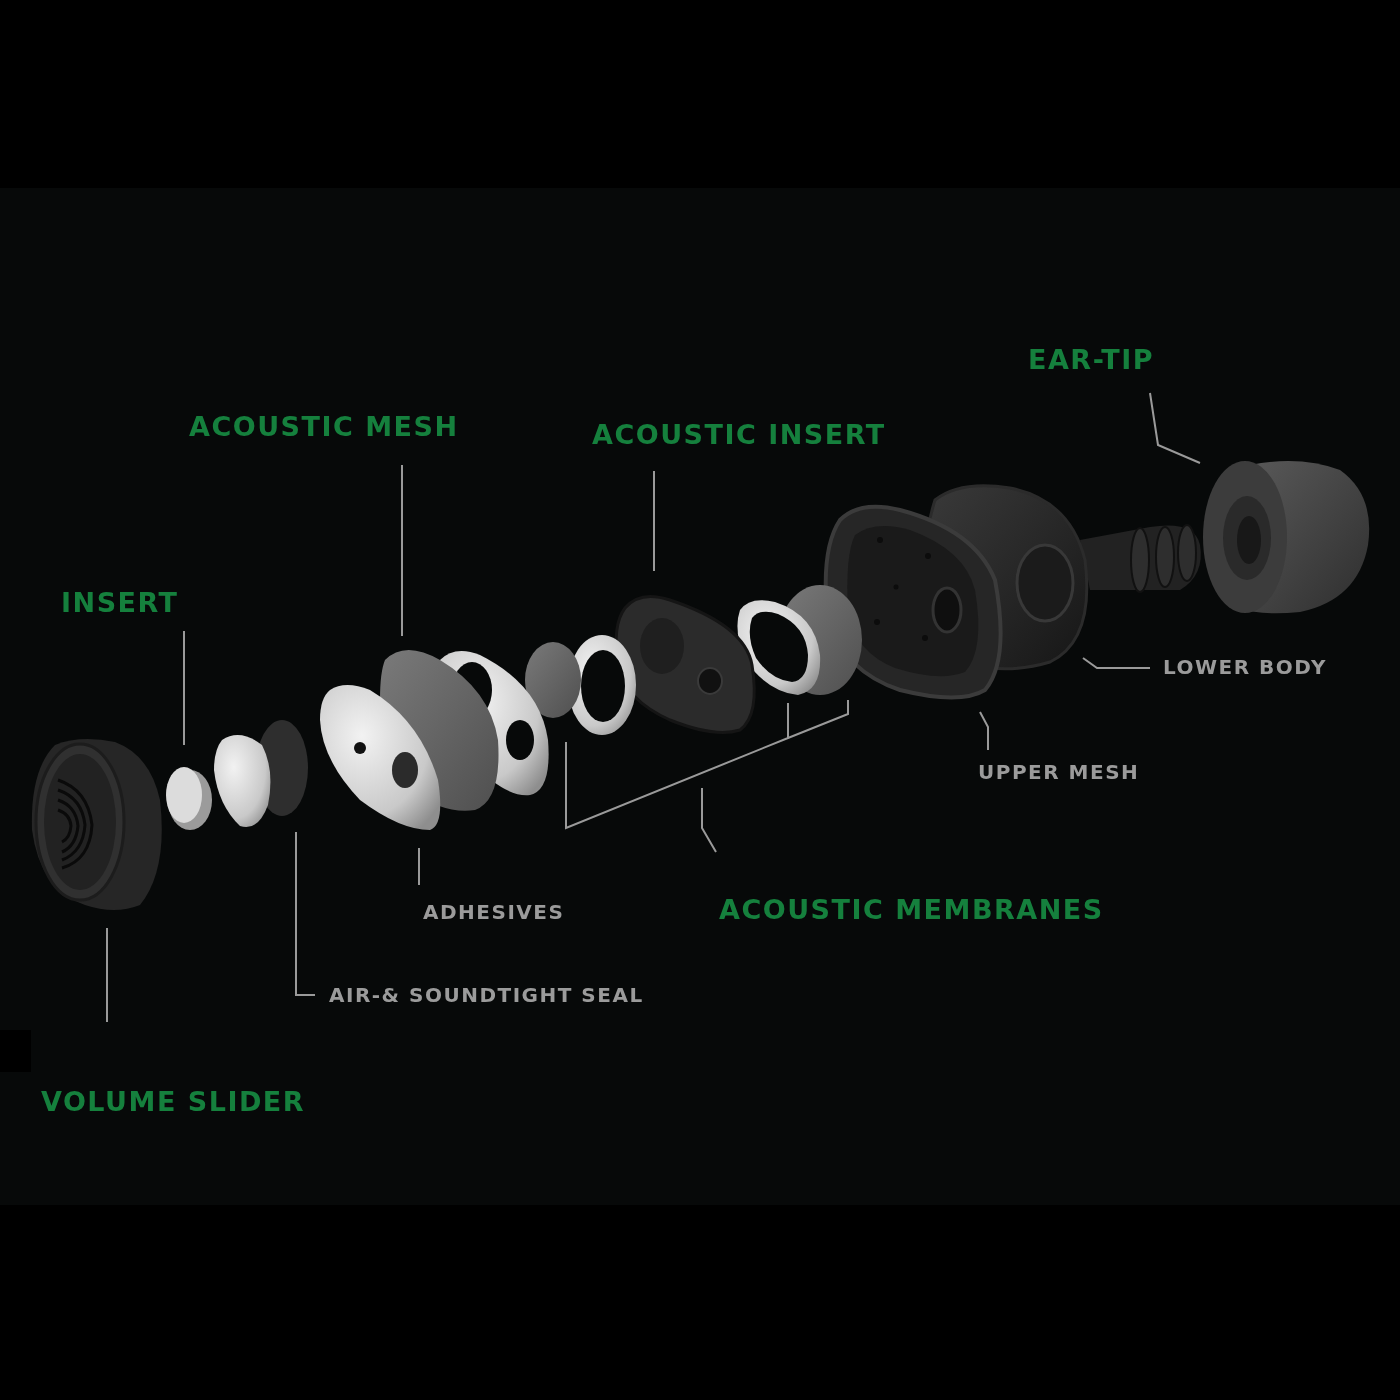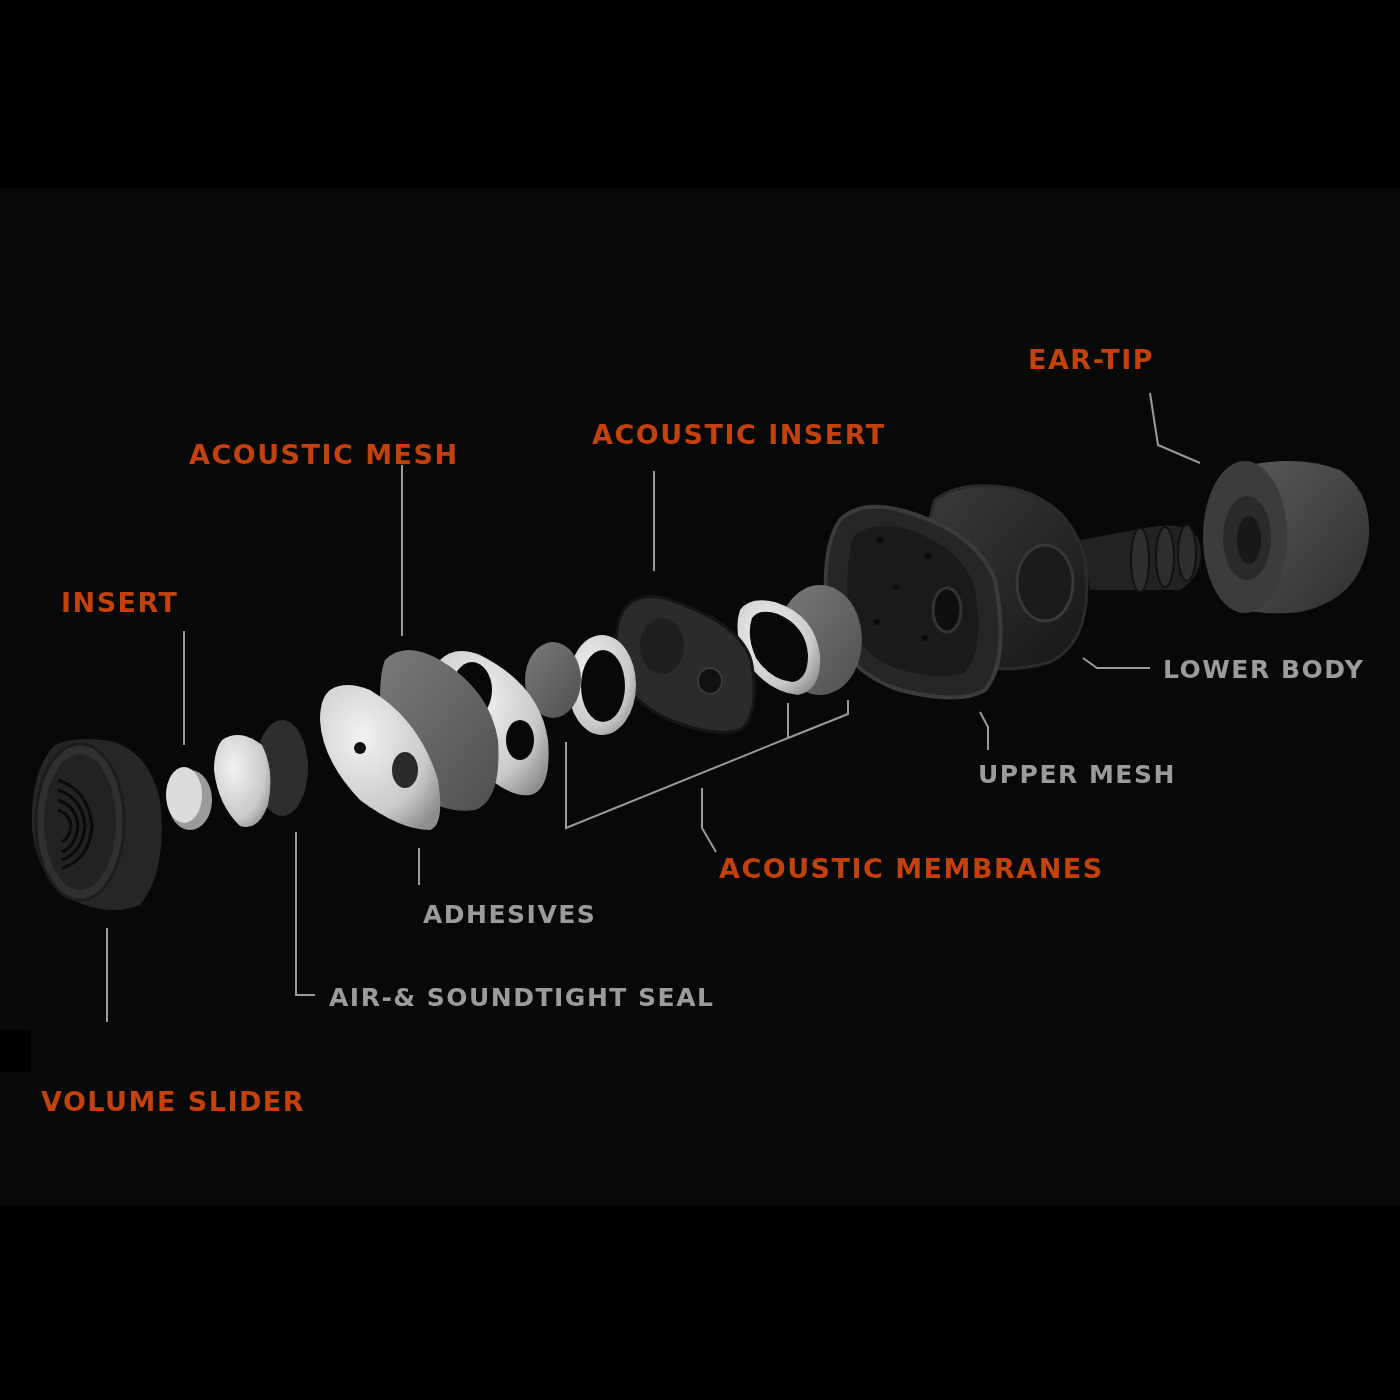--- a/index.html
+++ b/index.html
@@ -1,22 +1,22 @@
 <!DOCTYPE html>
 <html><head>
 <meta charset="utf-8">
 <style>
   html, body { margin:0; padding:0; background:#000; }
   body { width:1400px; height:1400px; position:relative; overflow:hidden; font-family:"DejaVu Sans", sans-serif; }
   .panel { position:absolute; left:0; top:188px; width:1400px; height:1017px; background:#070909; }
   .notch { position:absolute; left:0; top:1030px; width:31px; height:42px; background:#000; }
   svg.art { position:absolute; left:0; top:0; width:1400px; height:1400px; }
   .lbl { position:absolute; white-space:nowrap; letter-spacing:1.5px; font-weight:bold; line-height:1; }
-  .red { color:#c2410c; font-size:27px; }
-  .gray { color:#9b9b9b; font-size:25px; }
+  .red { color:#15803d; font-size:27px; }
+  .gray { color:#9b9b9b; font-size:20px; }
 </style>
 </head>
 <body>
 
 <div class="panel"></div>
 <div class="notch"></div>
 
 <svg class="art" viewBox="0 0 1400 1400">
   <defs>
     <radialGradient id="gMetal" cx="0.35" cy="0.35" r="0.8">
@@ -129,22 +129,22 @@
     <g fill="none" stroke="#0a0a0a" stroke-width="3">
       <path d="M58,780 Q88,790 92,825 Q90,860 62,868"></path>
       <path d="M58,790 Q82,798 85,825 Q83,852 62,860"></path>
       <path d="M58,800 Q76,806 78,826 Q76,846 62,852"></path>
       <path d="M58,810 Q70,814 71,826 Q70,838 62,842"></path>
     </g>
   </g>
 </svg>
 
 <div class="lbl red" style="left:1028px;top:346px;">EAR-TIP</div>
-<div class="lbl red" style="left:189px;top:413px;margin-top:28px;">ACOUSTIC MESH</div>
+<div class="lbl red" style="left:189px;top:413px;">ACOUSTIC MESH</div>
 <div class="lbl red" style="left:592px;top:421px;">ACOUSTIC INSERT</div>
 <div class="lbl red" style="left:61px;top:589px;">INSERT</div>
-<div class="lbl red" style="left:719px;top:855px;">ACOUSTIC MEMBRANES</div>
+<div class="lbl red" style="left:719px;top:896px;">ACOUSTIC MEMBRANES</div>
 <div class="lbl red" style="left:41px;top:1088px;">VOLUME SLIDER</div>
 
 <div class="lbl gray" style="left:1163px;top:657px;">LOWER BODY</div>
 <div class="lbl gray" style="left:978px;top:762px;">UPPER MESH</div>
 <div class="lbl gray" style="left:423px;top:902px;">ADHESIVES</div>
 <div class="lbl gray" style="left:329px;top:985px;">AIR-&amp; SOUNDTIGHT SEAL</div>
 
 </body></html>

